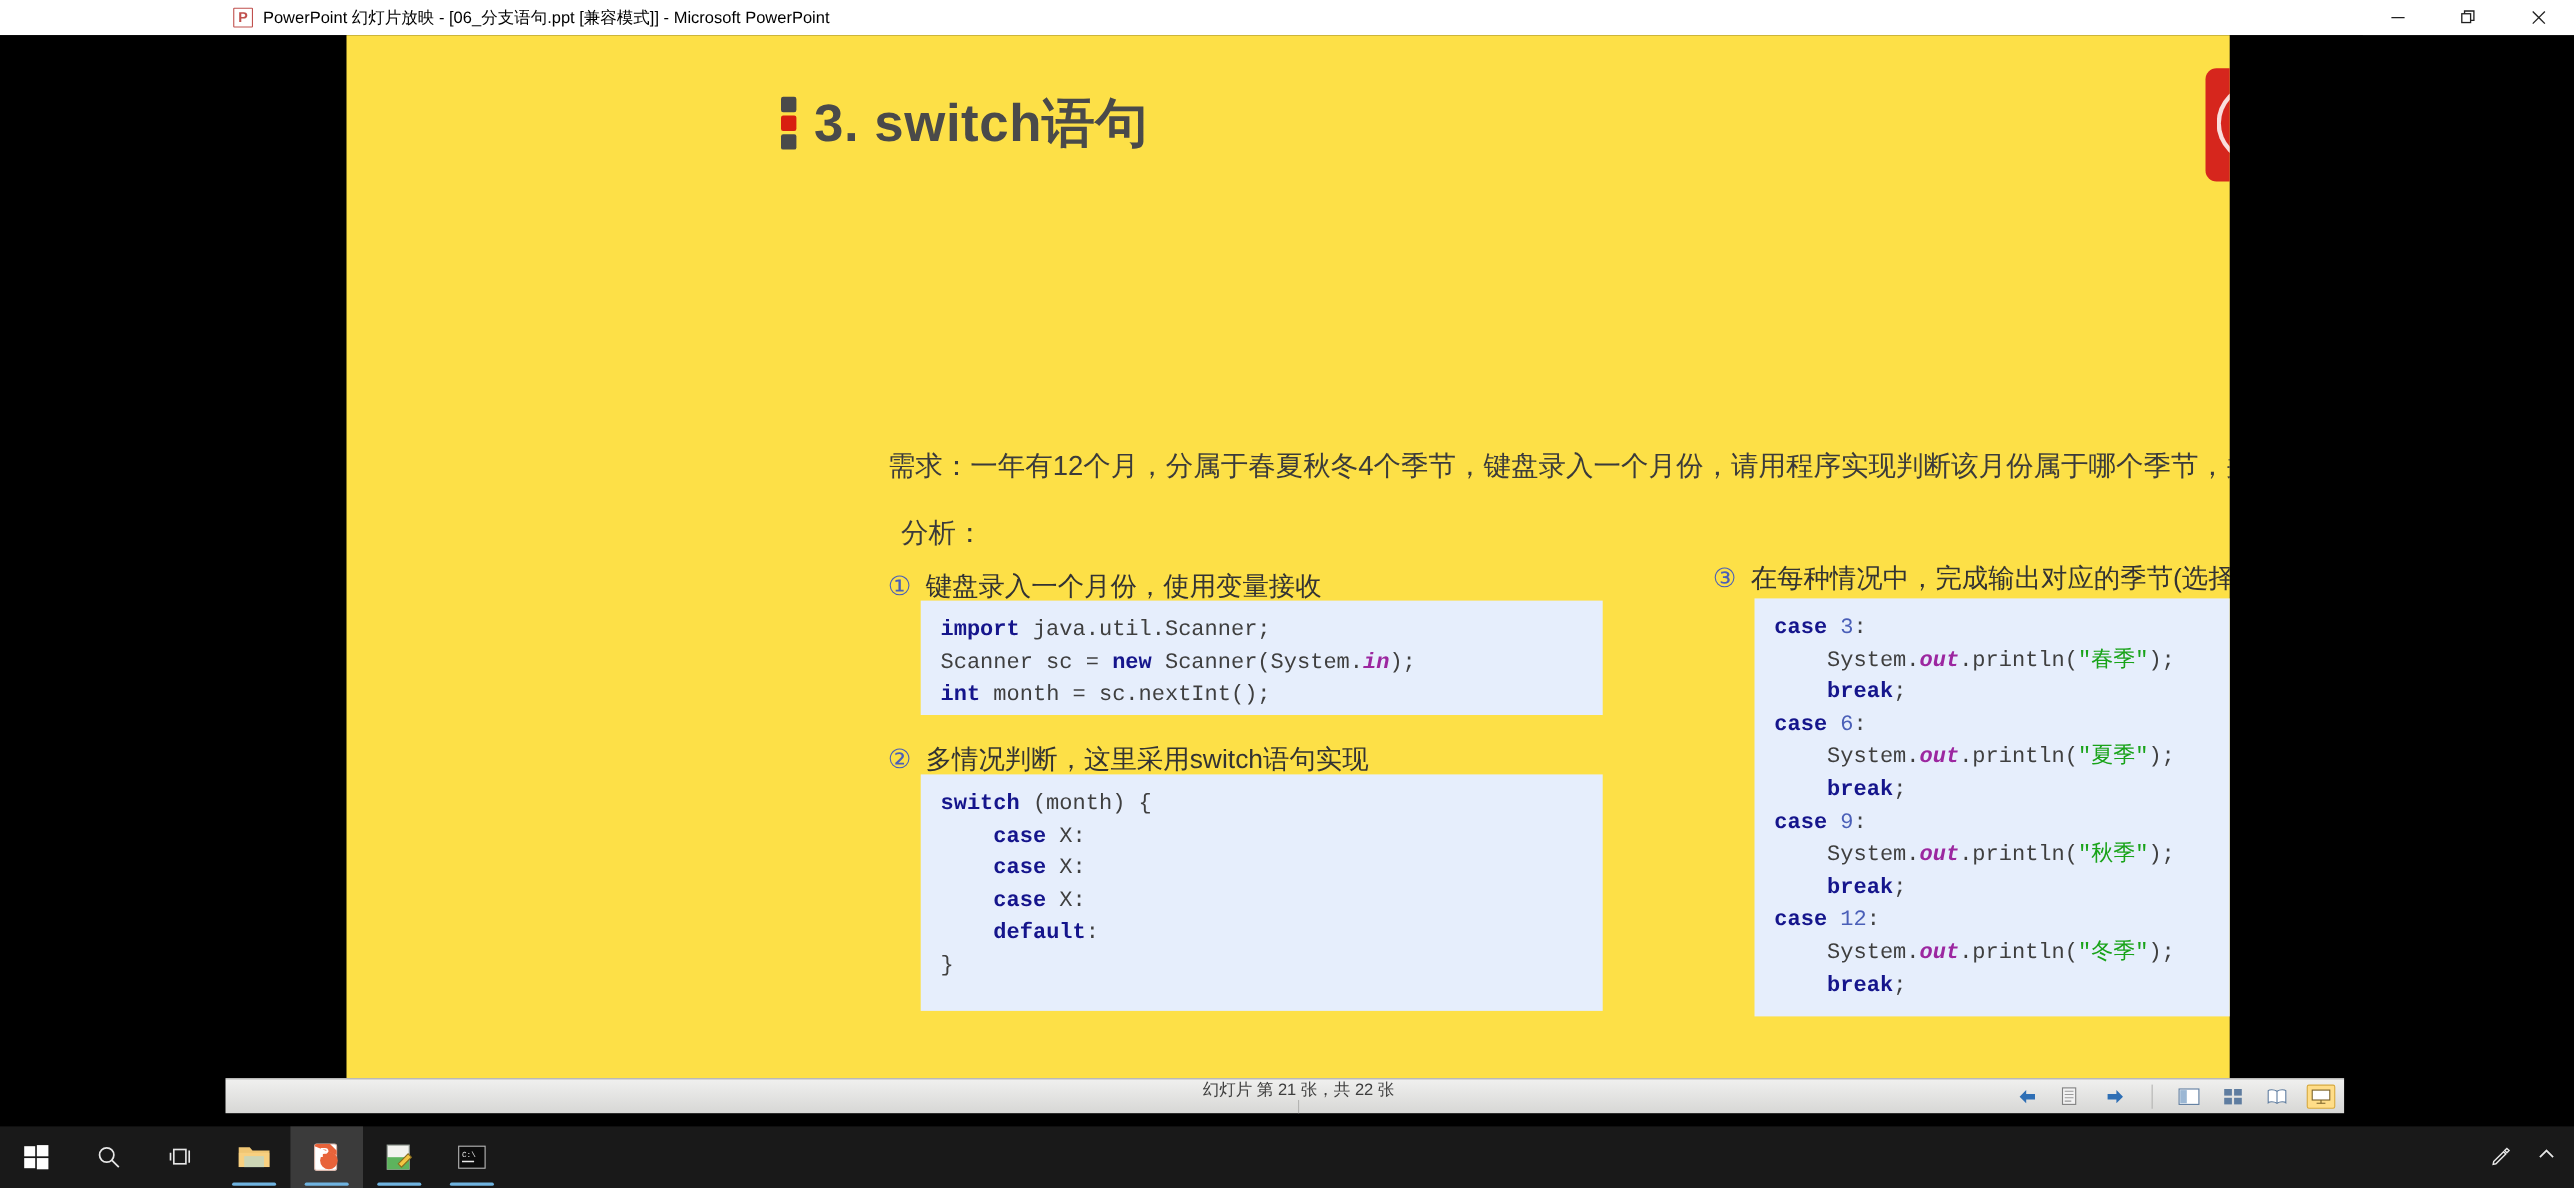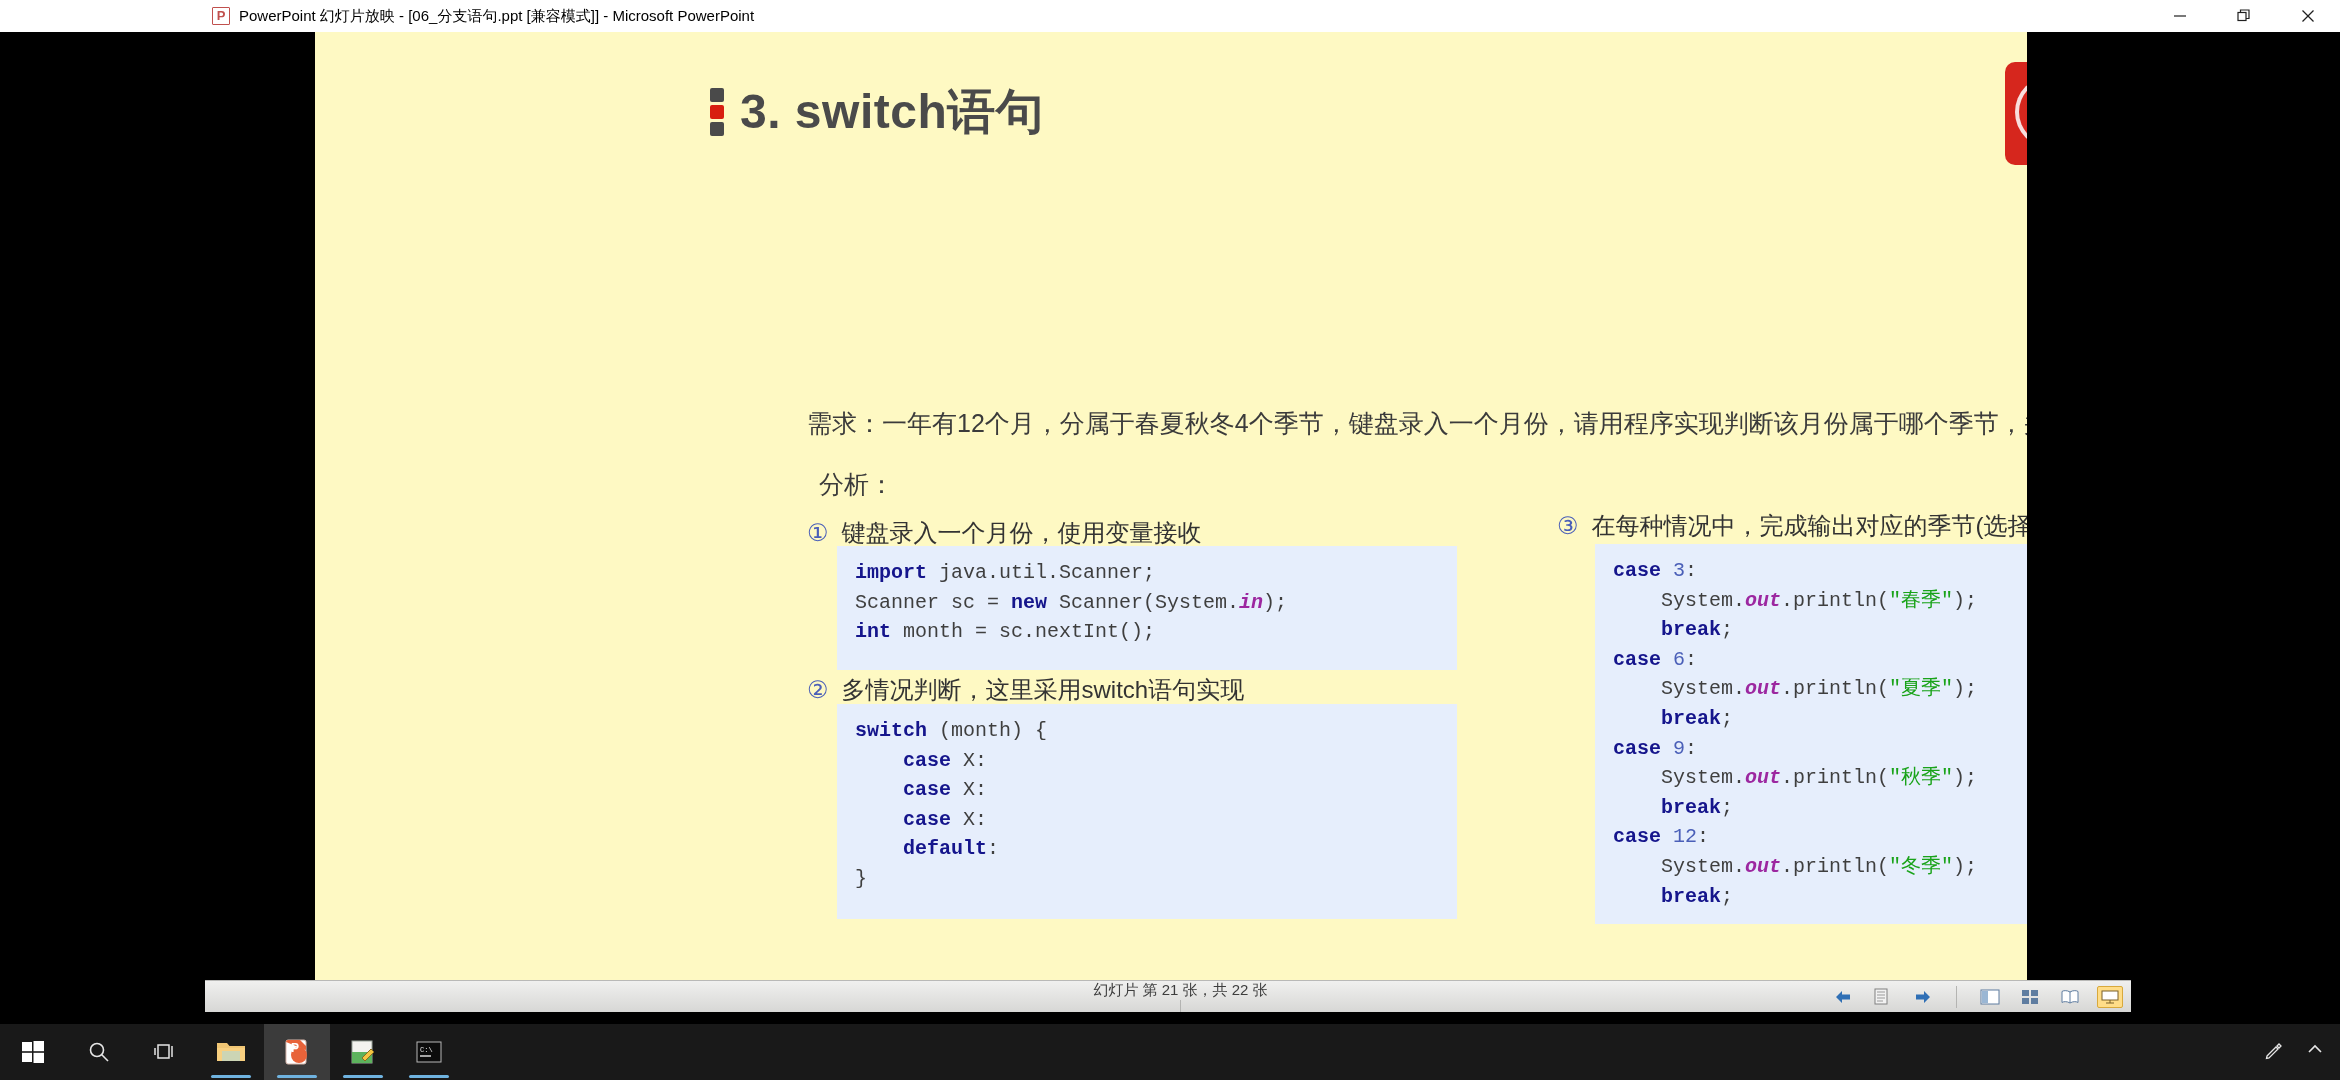--- a/index.html
+++ b/index.html
@@ -28,21 +28,21 @@
   }
   .win-btn svg { display: block; }
 
   
   .slide-stage {
     position: absolute; left: 0; top: 32px; width: 2340px; height: 948px;
     background: #000;
   }
   .slide {
     position: absolute; left: 315px; top: 0px; width: 1712px; height: 948px;
-    background: #fef9c3; overflow: hidden;
+    background: #fde047; overflow: hidden;
   }
 
   .slide-title-row {
     position: absolute; left: 395px; top: 48px; display: flex; align-items: center;
   }
   .title-marker { display: flex; flex-direction: column; gap: 3px; margin-right: 16px; }
   .title-marker i { display: block; width: 14px; height: 14px; border-radius: 2px; }
   .slide-title {
     font-size: 48px; font-weight: bold; color: #4a4a4a; letter-spacing: .5px;
     white-space: nowrap;
@@ -179,21 +179,21 @@
     </div>
 
 
     <div class="req-line">需求：一年有12个月，分属于春夏秋冬4个季节，键盘录入一个月份，请用程序实现判断该月份属于哪个季节，并输出。</div>
     <div class="analysis-label">分析：</div>
 
     <div class="bullet" style="left:492px; top:485px;">
       <span class="num">①</span>
       <span>键盘录入一个月份，使用变量接收</span>
     </div>
-    <div class="code" id="code0" style="left:522px; top:514px; width:620px; height:124px;"><span class="kw">import</span><span> java.util.Scanner;</span>
+    <div class="code" id="code0" style="left:522px; top:514px; width:620px; height:104px;"><span class="kw">import</span><span> java.util.Scanner;</span>
 <span>Scanner sc = </span><span class="kw">new</span><span> Scanner(System.</span><span class="fld">in</span><span>);</span>
 <span class="kw">int</span><span> month = sc.nextInt();</span></div>
 
     <div class="bullet" style="left:492px; top:642px;">
       <span class="num">②</span>
       <span>多情况判断，这里采用switch语句实现</span>
     </div>
     <div class="code" id="code1" style="left:522px; top:672px; width:620px; height:215px;"><span class="kw">switch</span><span> (month) {</span>
 <span>    </span><span class="kw">case</span><span> X:</span>
 <span>    </span><span class="kw">case</span><span> X:</span>

